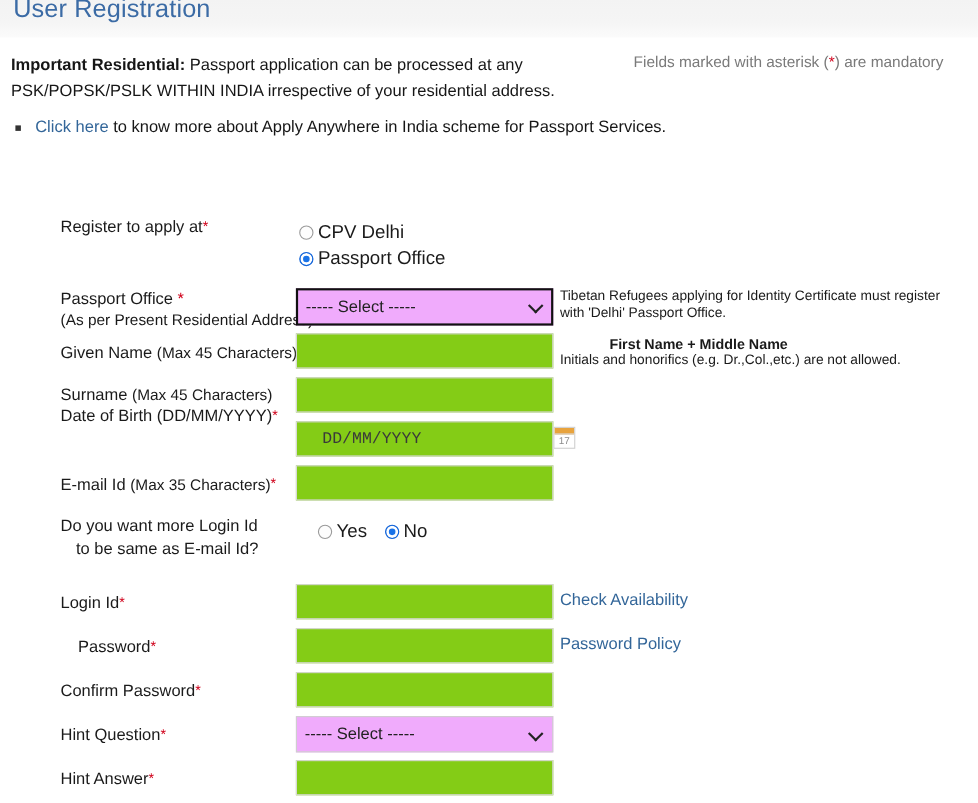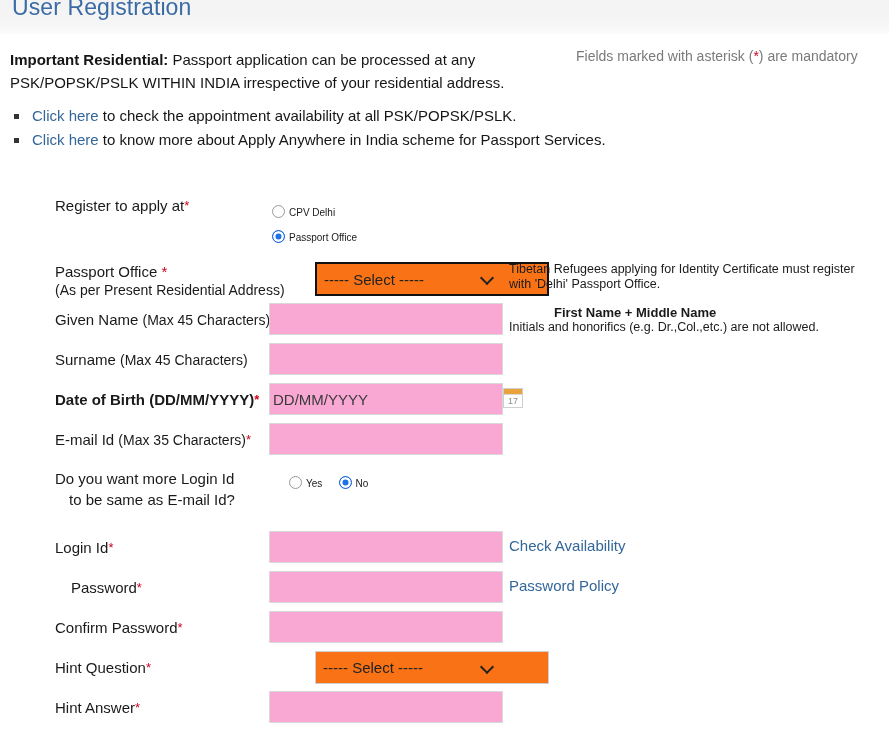--- a/index.html
+++ b/index.html
@@ -95,44 +95,43 @@
     color: #1a1a1a;
   }
   .lbl .ast { color: #d0021b; font-size: 13px; vertical-align: 1px; }
   .lbl .ast-lg { color: #d0021b; font-size: 15px; }
 
   .txt {
     position: absolute;
     height: 32px;
     width: 234px;
     border: 1px solid #d8d8d8;
-    background: #f9a8d4;
-    font-family: Liberation Sans, sans-serif;
+    background: #84cc16;
+    font-family: Liberation Mono, monospace;
     font-size: 15px;
     color: #222;
-    padding: 0 3px;
+    padding: 0 23px;
     outline: none;
   }
   .txt::placeholder { color: #3a3a3a; opacity: 1; }
 
   .sel {
     position: absolute;
     height: 33px;
     width: 234px;
     border: 1px solid #cfcfcf;
-    background: #f97316;
+    background: #f0abfc;
     font-family: "Liberation Sans", sans-serif;
     font-size: 15px;
     color: #222;
     padding: 0 24px 0 7px;
     appearance: none;
     -webkit-appearance: none;
     outline: none;
     cursor: pointer;
-    margin-left: 46px;
   }
   .sel.focused { border: 2px solid #111111; height: 34px; }
 
   .sel-arrow {
     position: absolute;
     width: 11px; height: 7px;
     pointer-events: none;
   }
   .sel-arrow::before {
     content: "";
@@ -152,21 +151,21 @@
     border: 1px solid #9a9a9a;
     background: #fdfdfd;
     vertical-align: -2px;
     margin-right: 4px;
   }
   .rad.on {
     border: 1px solid #1565d8;
     background: #1a73e8;
     box-shadow: inset 0 0 0 2.5px #ffffff;
   }
-  .rad-label { font-size: 10px; color: #1a1a1a; }
+  .rad-label { font-size: 17px; color: #1a1a1a; }
   .rad-item { cursor: pointer; margin-right: 12px; }
 
   
   .help {
     position: absolute;
     font-size: 12.5px;
     line-height: 15px;
     color: #1a1a1a;
   }
   .help .b { font-weight: bold; font-size: 13px; padding-left: 45px; }
@@ -210,23 +209,20 @@
 
 <div id="info-block">
   <span class="lead">Important Residential:</span><span> Passport application can be processed at any PSK/POPSK/PSLK WITHIN INDIA irrespective of your residential address.</span>
 </div>
 
 <div id="mandatory-note">
   <span>Fields marked with asterisk (</span><span class="ast">*</span><span>) are mandatory</span>
 </div>
 
 <ul id="link-list">
-  <li>
-    <a class="link" href="#">Click here</a><span> to check the appointment availability at all PSK/POPSK/PSLK.</span>
-  </li>
   <li>
     <a class="link" href="#">Click here</a><span> to know more about Apply Anywhere in India scheme for Passport Services.</span>
   </li>
 </ul>
 
 <div id="form-area">
 
   <div class="lbl" style="left:10px; top:196px;">
     <span>Register to apply at</span><span class="ast">*</span>
   </div>
@@ -256,21 +252,21 @@
   <div class="help" style="left:509px; top:305px; width:360px;">
     <div class="b">First Name + Middle Name</div>
     <div>Initials and honorifics (e.g. Dr.,Col.,etc.) are not allowed.</div>
   </div>
 
   <div class="lbl" style="left:10px; top:350px;">
     <span>Surname </span><span class="sub">(Max 45 Characters)</span>
   </div>
   <input class="txt" type="text" style="left: 269px; top: 343px;" value="">
 
-  <div class="lbl" style="left:10px; top:390px;font-weight:bold;">
+  <div class="lbl" style="left:10px; top:368px;">
     <span>Date of Birth (DD/MM/YYYY)</span><span class="ast">*</span>
   </div>
   <input class="txt" type="text" style="left: 269px; top: 383px;" placeholder="DD/MM/YYYY">
   <div id="cal-icon" style="left:503px; top:388px;">
     <div class="cal-top"></div>
     <div class="cal-num">17</div>
   </div>
 
   <div class="lbl" style="left:10px; top:430px;">
     <span>E-mail Id </span><span class="sub">(Max 35 Characters)</span><span class="ast">*</span>

